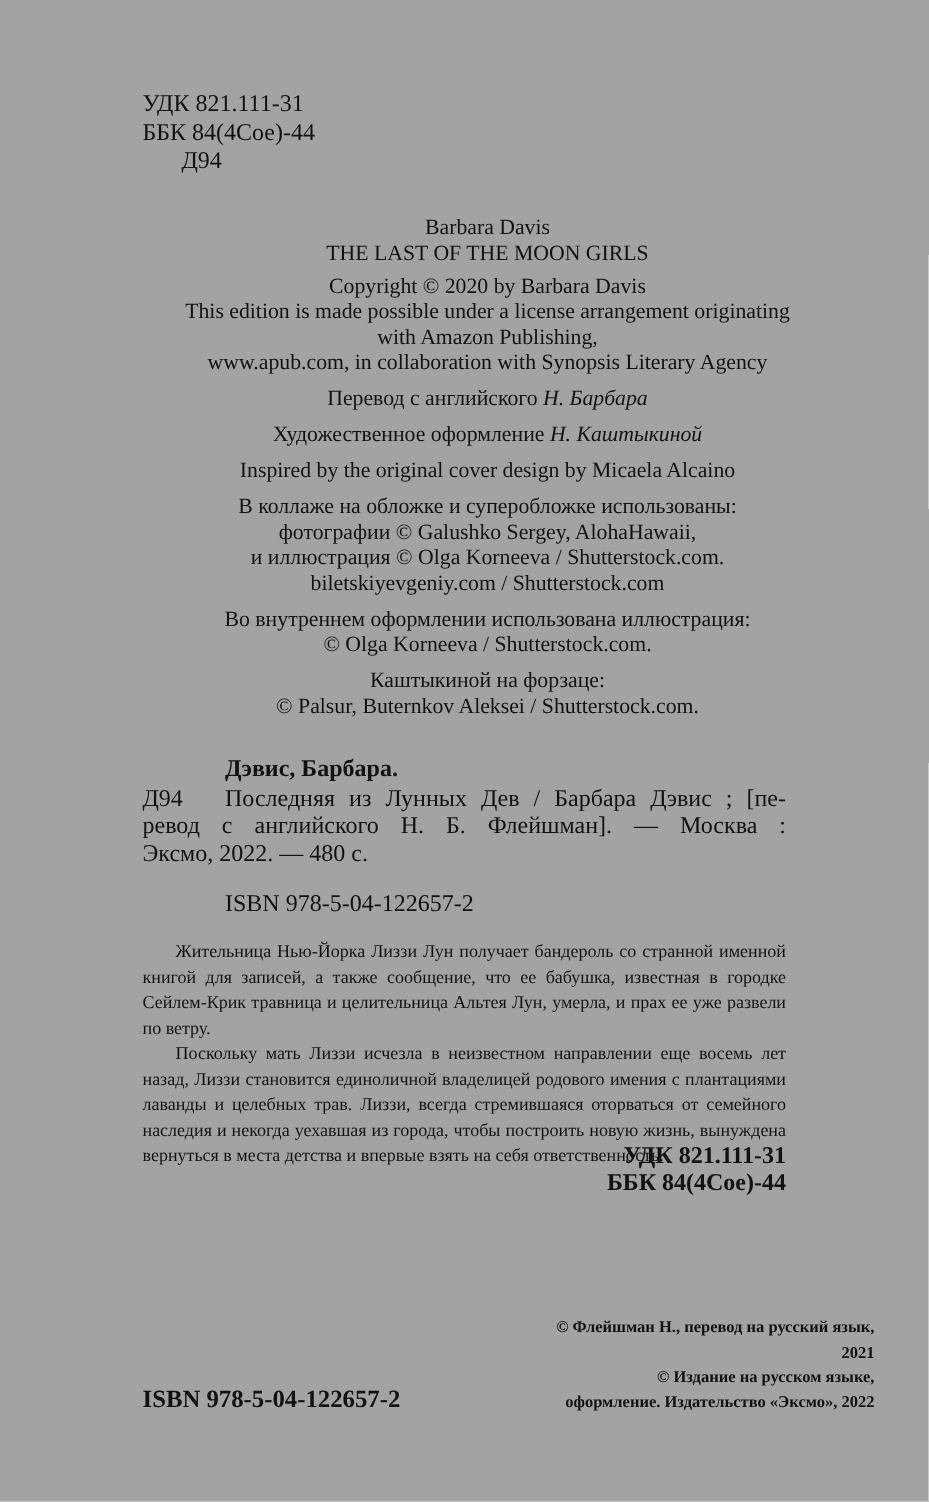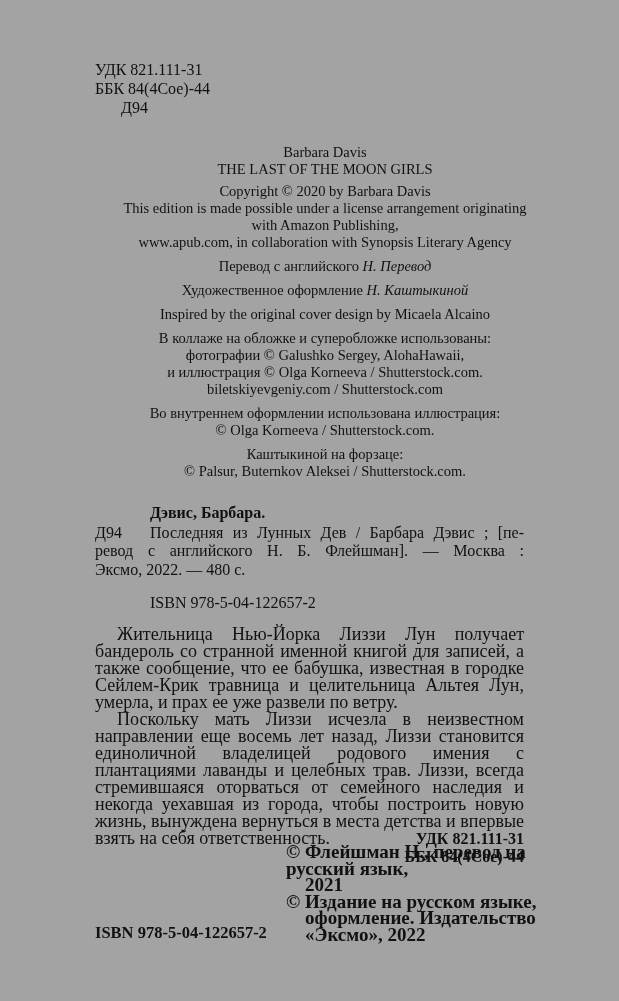--- a/index.html
+++ b/index.html
@@ -30,21 +30,21 @@
   
   .catalog { margin: 24px 95px 0 95px; font-size: 16px; line-height: 18.5px; }
   .cat-author { font-weight: bold; padding-left: 55px; margin-bottom: 1px; margin-top: 20px; }
   .cat-entry { position: relative; }
   .cat-code { position: absolute; left: 0; top: 0; }
   .entry-line.indent { padding-left: 55px; }
   .jl { text-align: justify; text-align-last: justify; }
   .cat-isbn { margin-top: 15px; padding-left: 55px; }
 
   
-  .annotation { margin: 13px 95px 0 95px; font-size: 18px; line-height: 17px; }
+  .annotation { margin: 13px 95px 0 95px; font-size: 12px; line-height: 17px; }
   .annotation p { margin: 0; text-indent: 22px; text-align: justify; }
 
   
   .codes-right {
     margin: -17px 95px 0 0;
     text-align: right;
     font-weight: bold;
     font-size: 16px;
     line-height: 18px;
   }
@@ -53,21 +53,21 @@
   .footer {
     position: absolute;
     left: 95px;
     right: 36px;
     bottom: 58px;
     display: flex;
     justify-content: space-between;
     align-items: flex-end;
   }
   .footer-isbn { font-weight: bold; font-size: 16.5px; white-space: nowrap; }
-  .copyrights { font-weight: bold; font-size: 19px; line-height: 16.5px; width: 297px; }
+  .copyrights { font-weight: bold; font-size: 11px; line-height: 16.5px; width: 297px; text-align: right; }
   .cr-l2 { padding-left: 19px; }
 </style>
 </head>
 <body>
 
 <div class="page">
 
   <div class="top-codes">
     <div>УДК 821.111-31</div>
     <div>ББК 84(4Сое)-44</div>
@@ -79,21 +79,21 @@
       <div>Barbara Davis</div>
       <div>THE LAST OF THE MOON GIRLS</div>
     </div>
     <div class="grp">
       <div>Copyright © 2020 by Barbara Davis</div>
       <div>This edition is made possible under a license arrangement originating</div>
       <div>with Amazon Publishing,</div>
       <div>www.apub.com, in collaboration with Synopsis Literary Agency</div>
     </div>
     <div class="grp">
-      <span>Перевод с английского </span><i>Н. Перевод</i>
+      <span>Перевод с английского </span><i>Н. Барбара</i>
     </div>
     <div class="grp">
       <span>Художественное оформление </span><i>Н. Каштыкиной</i>
     </div>
     <div class="grp">Inspired by the original cover design by Micaela Alcaino</div>
     <div class="grp">
       <div>В коллаже на обложке и суперобложке использованы:</div>
       <div>фотографии © Galushko Sergey, AlohaHawaii,</div>
       <div>и иллюстрация © Olga Korneeva / Shutterstock.com.</div>
       <div>biletskiyevgeniy.com / Shutterstock.com</div>

